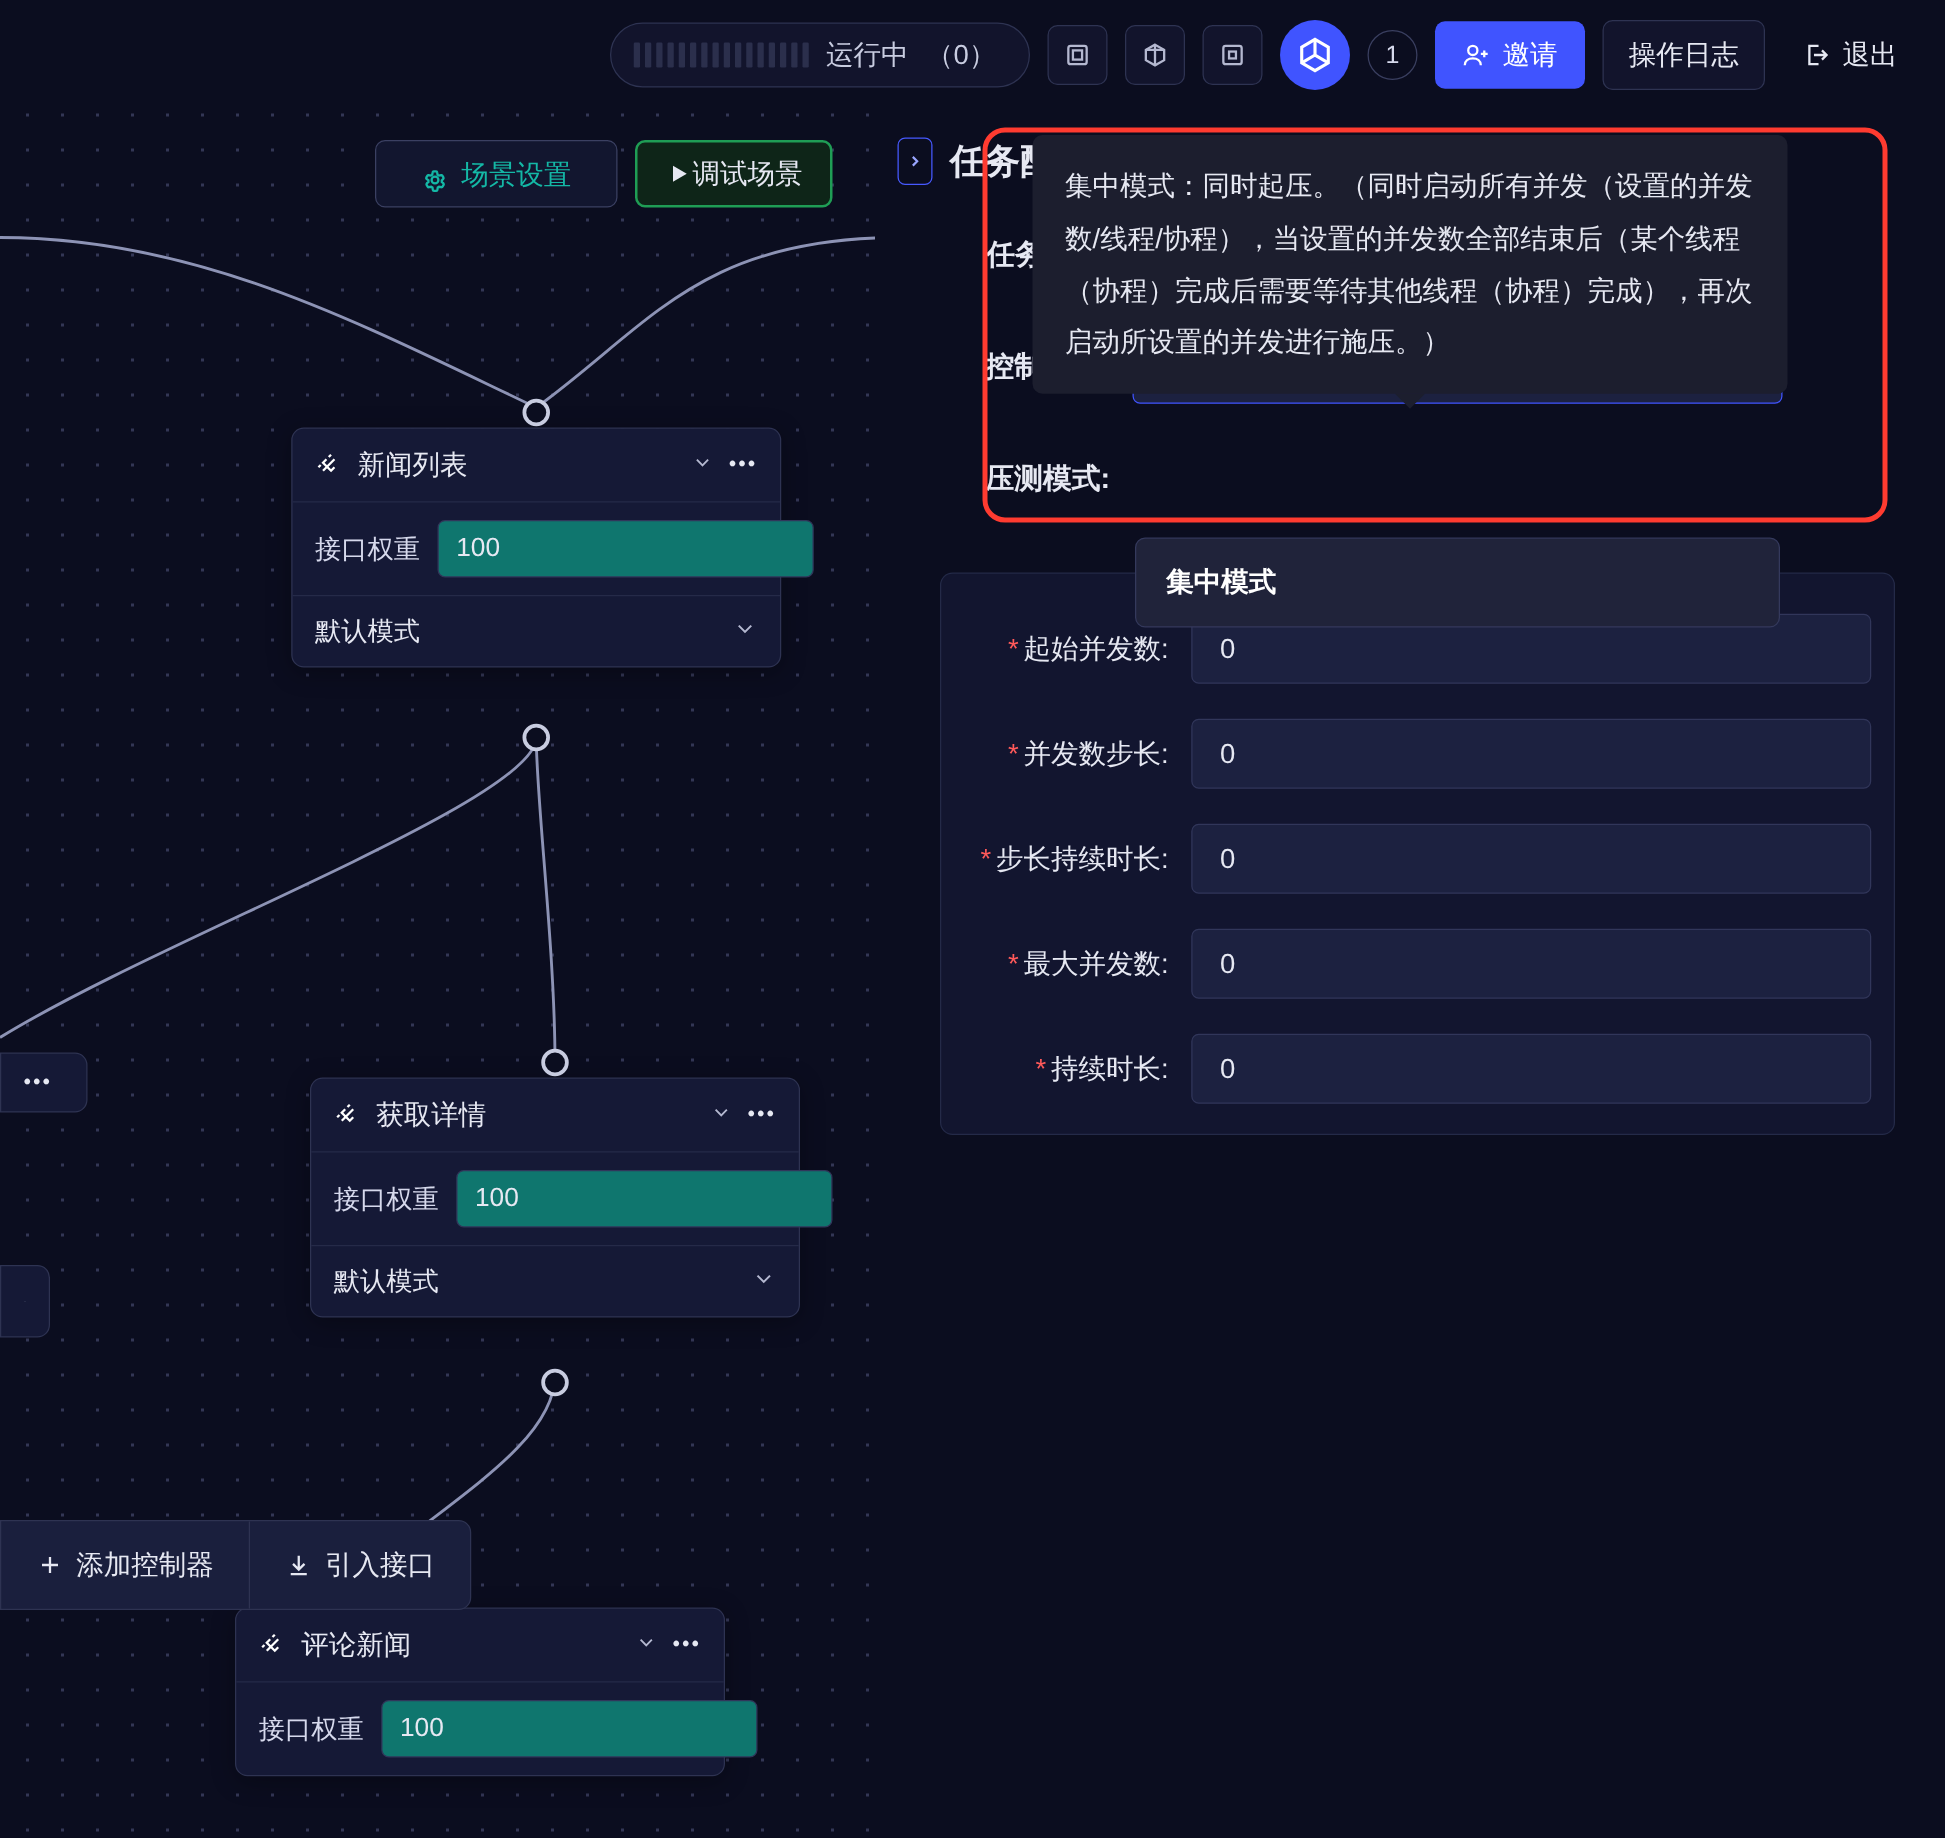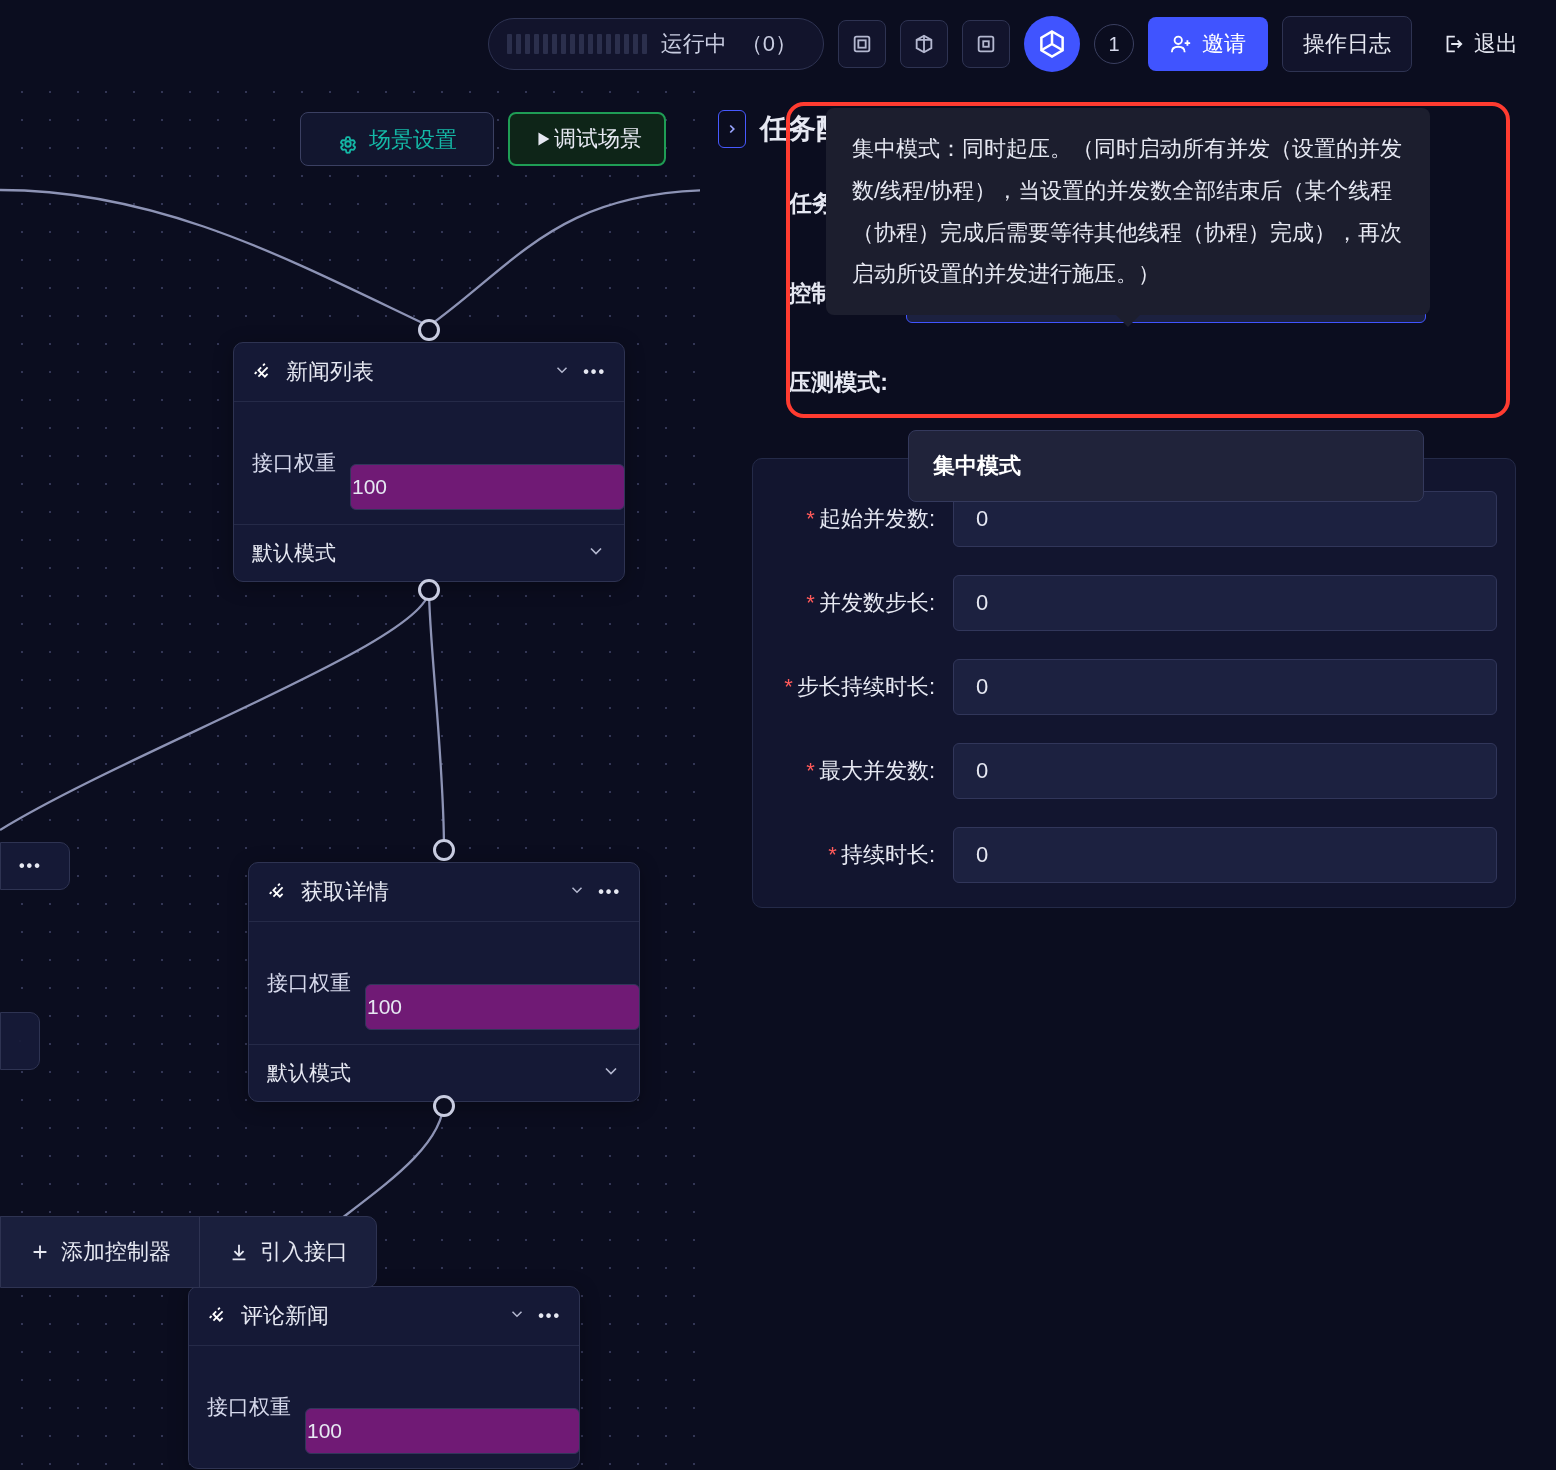--- a/index.html
+++ b/index.html
@@ -143,27 +143,26 @@
     .dots { color: #e6e8f2; letter-spacing: 2px; font-weight: bold; }
     .node-row {
       display: flex; align-items: center;
       padding: 14px 18px;
       gap: 14px;
       border-top: 1px solid #252a48;
     }
     .node-row label { font-size: 21px; color: #d6d9ec; white-space: nowrap; }
     .node-input {
       flex: 1;
-      background: #701a75;
+      background: #0f766e;
       border: 1px solid #31365a;
       border-radius: 6px;
-      padding: 10px 1px;
+      padding: 10px 14px;
       font-size: 21px;
       color: #e6e8f2;
-      margin-top: 48px;
     }
     .partial-node {
       position: absolute;
       left: 0;
       background: #151936;
       border: 1px solid #2e3352;
       border-radius: 0 10px 10px 0;
       padding: 14px 18px;
     }
     

